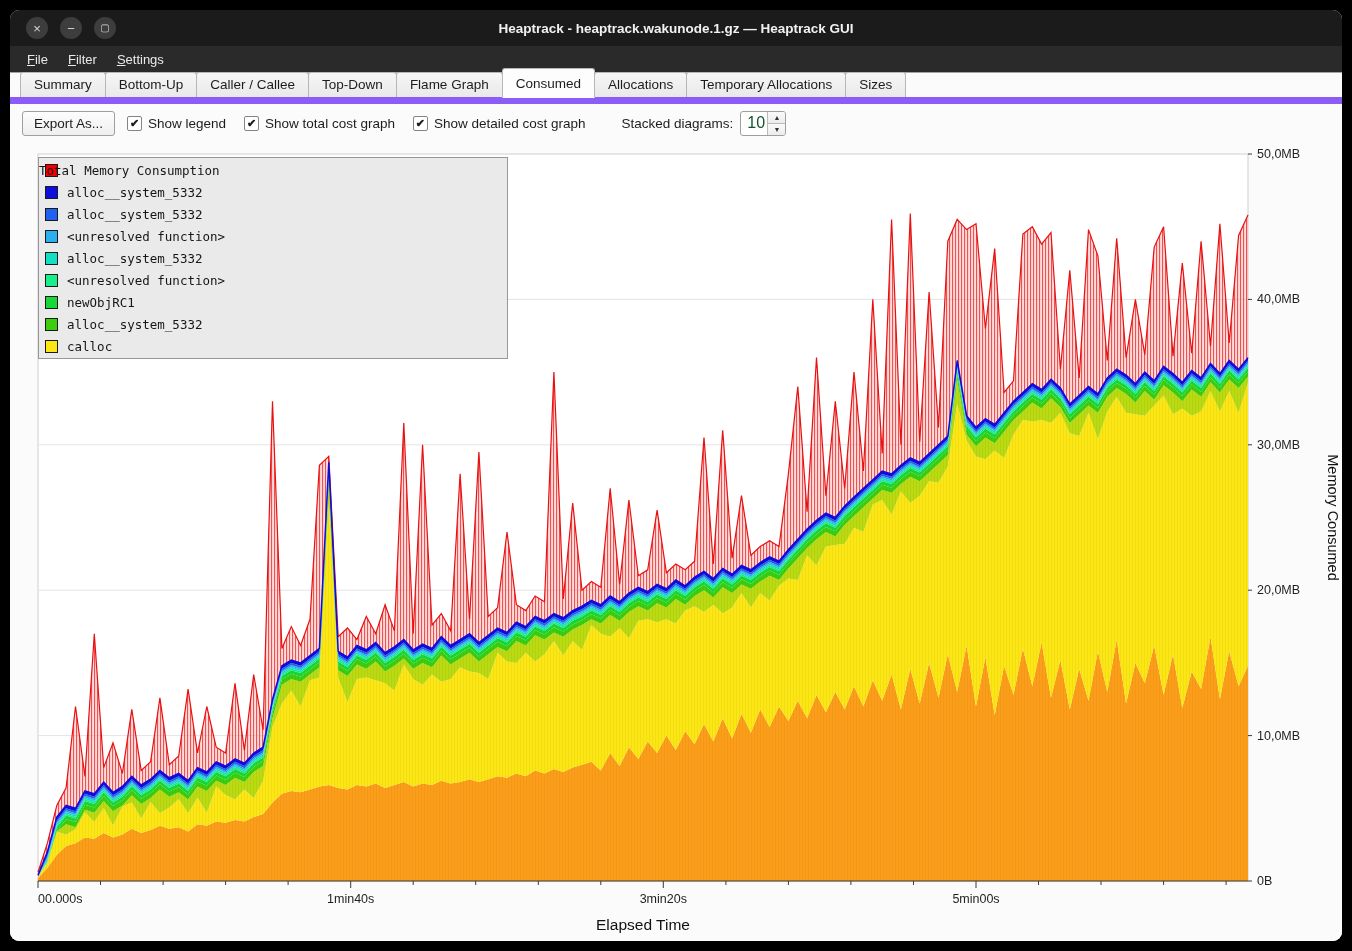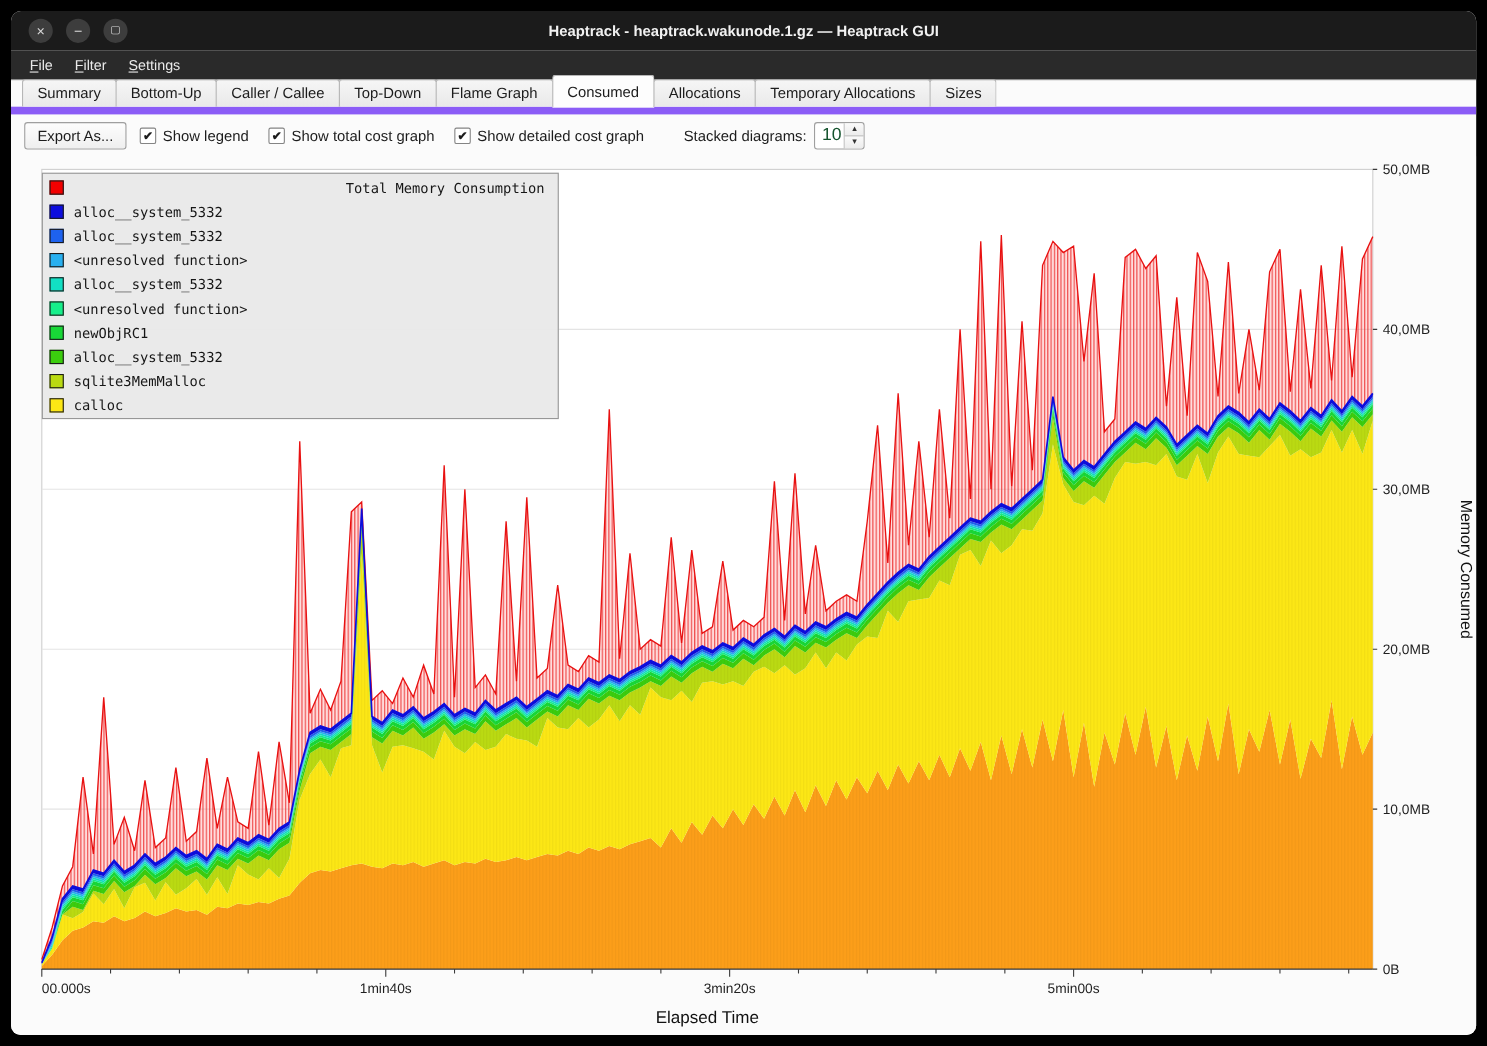--- a/index.html
+++ b/index.html
@@ -33,21 +33,21 @@
   .spin-btns{display:flex;flex-direction:column;border-left:1px solid #bbb}
   .spin-btn{flex:1;width:17px;display:flex;align-items:center;justify-content:center;
     font-size:7px;color:#333;background:linear-gradient(#fafafa,#ececec)}
   .spin-btn + .spin-btn{border-top:1px solid #bbb}
   .chart-wrap{position:relative;height:799px;background:#fbfbfb}
   svg text{font-family:"Liberation Sans",sans-serif}
   .legend{position:absolute;left:28px;top:15px;width:470px;background:rgba(233,233,233,0.96);
     border:1px solid #979797;font-family:"DejaVu Sans Mono",monospace;font-size:12.5px;color:#161616;
     padding:1px 0;z-index:5}
   .legend-row{display:flex;align-items:center;height:22px;padding:0 6px;position:relative}
-  .legend-title{position:absolute;left:0;right:12px;text-align:right}
+  .legend-title{position:absolute;left:0;right:0;text-align:left}
   .swatch{width:13px;height:13px;border:1px solid #1a1a1a;margin-right:9px;flex:none}
 </style>
 </head>
 <body>
 
 <div class="window">
   <div class="titlebar">
     <div class="win-controls">
         <div class="win-btn">×</div>
         <div class="win-btn">−</div>
@@ -206,23 +206,19 @@
           </div>
           <div class="legend-row">
             <span class="swatch" style="background: rgb(24, 216, 55);"></span>
             <span>newObjRC1</span>
           </div>
           <div class="legend-row">
             <span class="swatch" style="background: rgb(59, 205, 14);"></span>
             <span>alloc__system_5332</span>
           </div>
           <div class="legend-row">
-            <span class="swatch" style="background: rgb(186, 218, 18);"></span>
-            <span>sqlite3MemMalloc</span>
-          </div>
-          <div class="legend-row">
             <span class="swatch" style="background: rgb(252, 231, 21);"></span>
             <span>calloc</span>
           </div>
         </div>
     </div>
   </div>
 </div>
 
 </body></html>

